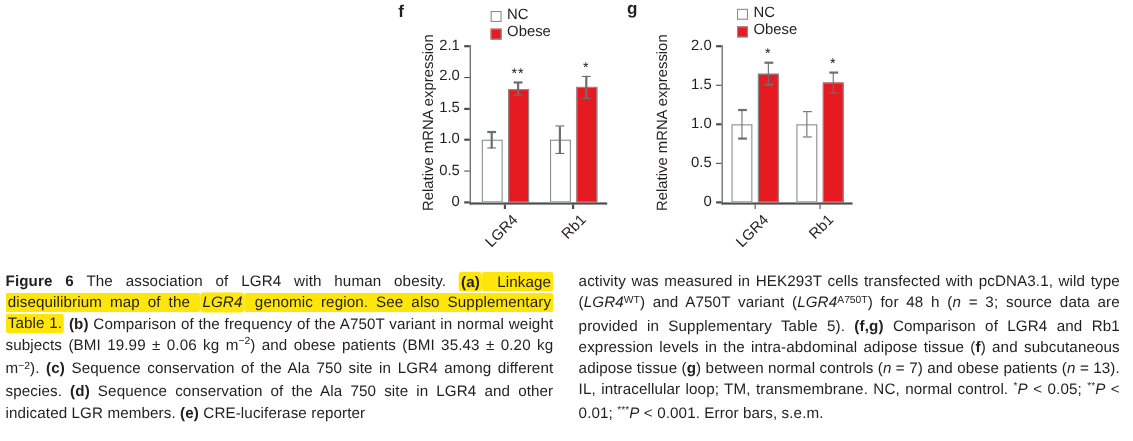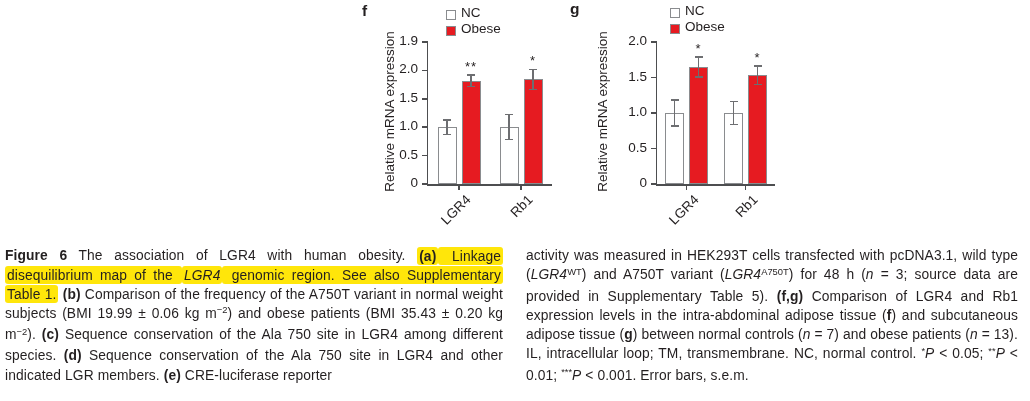--- a/index.html
+++ b/index.html
@@ -55,21 +55,21 @@
       <div class="abs ytick-label" style="left: 50px; top: 175px; width: 28px;">0</div>
       <div class="abs axis" style="left: 81.5px; top: 154.85px; width: 5px; height: 1.5px;"></div>
       <div class="abs ytick-label" style="left: 50px; top: 146.6px; width: 28px;">0.5</div>
       <div class="abs axis" style="left: 81.5px; top: 126.45px; width: 5px; height: 1.5px;"></div>
       <div class="abs ytick-label" style="left: 50px; top: 118.2px; width: 28px;">1.0</div>
       <div class="abs axis" style="left: 81.5px; top: 98.05px; width: 5px; height: 1.5px;"></div>
       <div class="abs ytick-label" style="left: 50px; top: 89.8px; width: 28px;">1.5</div>
       <div class="abs axis" style="left: 81.5px; top: 69.65px; width: 5px; height: 1.5px;"></div>
       <div class="abs ytick-label" style="left: 50px; top: 61.4px; width: 28px;">2.0</div>
       <div class="abs axis" style="left: 81.5px; top: 41.25px; width: 5px; height: 1.5px;"></div>
-      <div class="abs ytick-label" style="left: 50px; top: 33px; width: 28px;">1.9</div>
+      <div class="abs ytick-label" style="left: 50px; top: 33px; width: 28px;">2.1</div>
       <div class="abs axis" style="left: 118.25px; top: 185.5px; width: 1.5px; height: 4px;"></div>
       <div class="abs xcat" style="left: 53px; top: 192px; width: 70px;">LGR4</div>
       <div class="abs axis" style="left: 180.25px; top: 185.5px; width: 1.5px; height: 4px;"></div>
       <div class="abs xcat" style="left: 115px; top: 192px; width: 70px;">Rb1</div>
       <div class="abs bar" style="left: 97.5px; top: 127.2px; width: 19px; height: 56.8px; background: rgb(255, 255, 255);"></div>
       <div class="abs err" style="left: 106.25px; top: 119.816px; width: 1.5px; height: 14.768px;"></div>
       <div class="abs err" style="left: 103px; top: 119.066px; width: 8px; height: 1.5px;"></div>
       <div class="abs err" style="left: 103px; top: 133.834px; width: 8px; height: 1.5px;"></div>
       <div class="abs bar" style="left: 159.5px; top: 127.2px; width: 19px; height: 56.8px; background: rgb(255, 255, 255);"></div>
       <div class="abs err" style="left: 168.25px; top: 114.704px; width: 1.5px; height: 24.992px;"></div>

